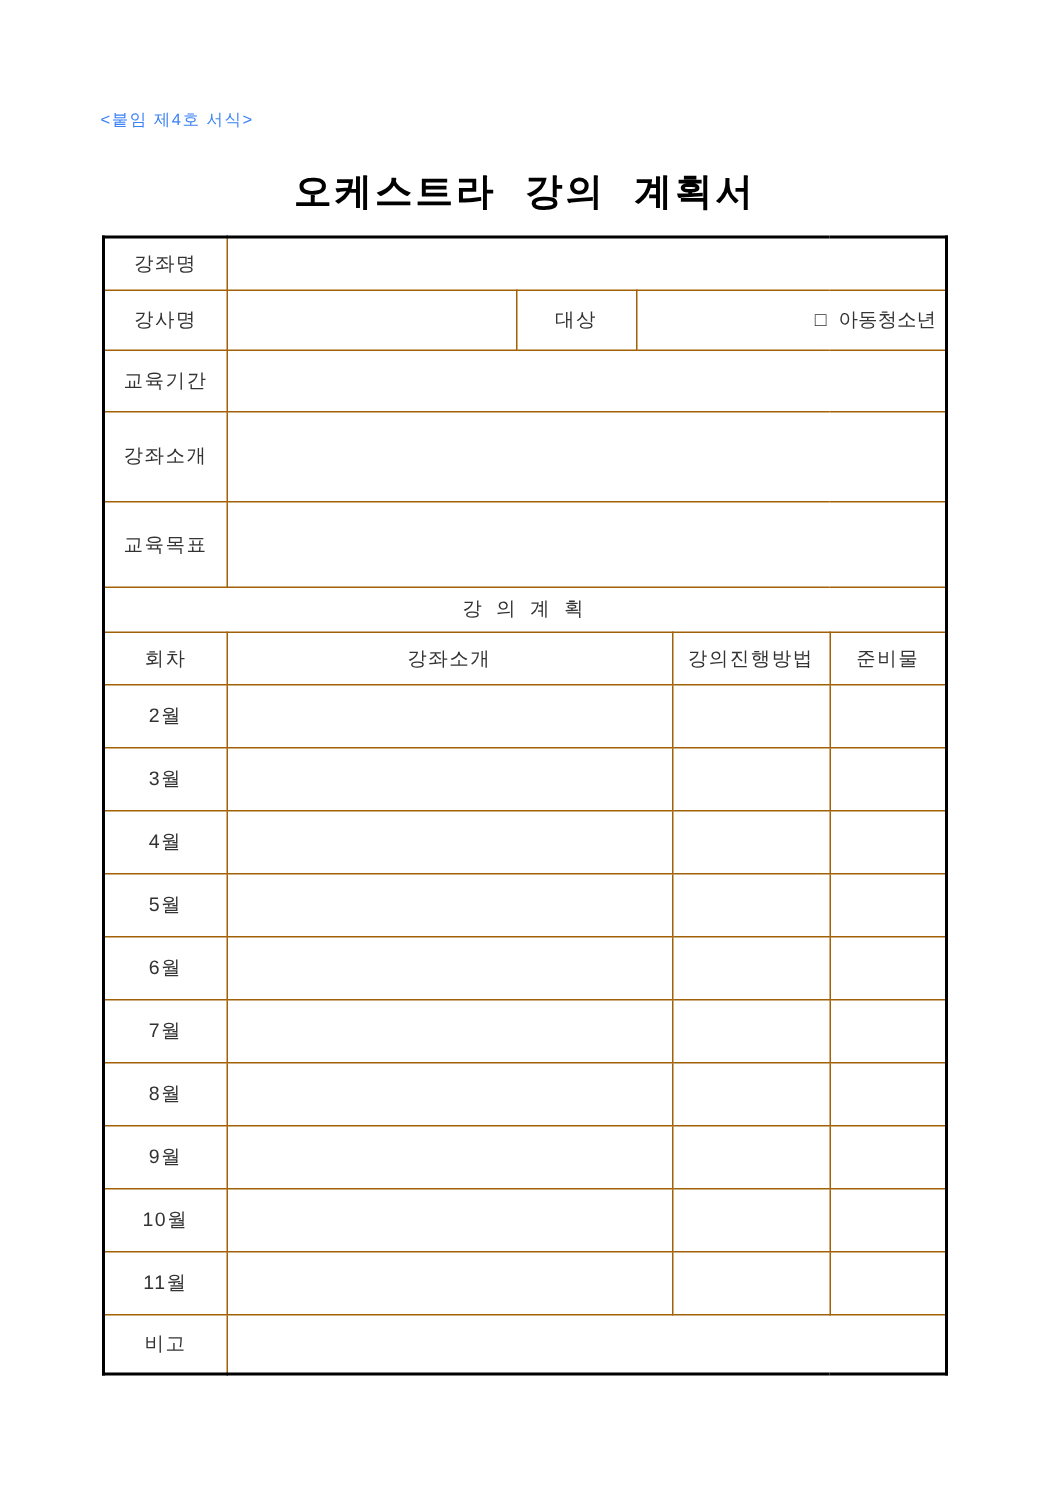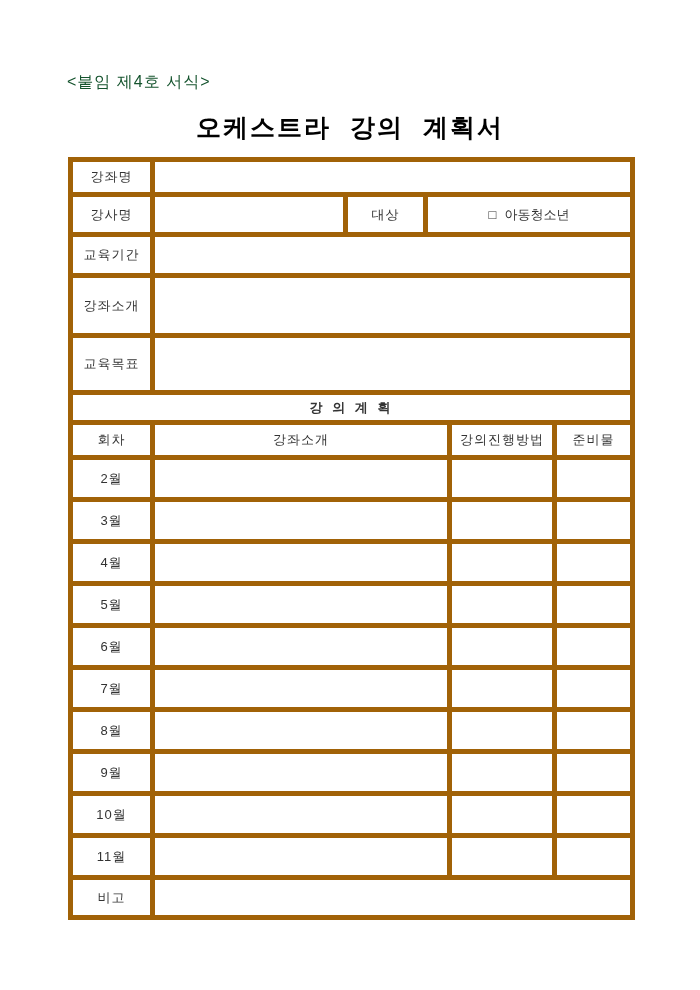--- a/index.html
+++ b/index.html
@@ -6,46 +6,46 @@
   body {
     width: 700px; height: 990px;
     background: #ffffff;
     font-family: "Liberation Sans", "DejaVu Sans", sans-serif;
     color: #2b2b2b;
   }
   .page { position: relative; width: 700px; height: 990px; background: #ffffff; overflow: hidden; }
 
   .form-note {
     position: absolute; left: 67px; top: 72px;
-    font-size: 16px; letter-spacing: 1px; color: #14532d;
+    font-size: 11px; letter-spacing: 1px; color: #3b82f6;
   }
   .doc-title {
     position: absolute; left: 0; top: 111px; width: 700px;
     text-align: center; font-size: 25px; font-weight: bold;
     letter-spacing: 2px; word-spacing: 10px; color: #000;
   }
 
   table.form {
     position: absolute; left: 68px; top: 157px;
     width: 562px; border-collapse: collapse; table-layout: fixed;
     border: 2px solid #000;
   }
   table.form td {
-    border: 5px solid #a16207;
+    border: 1px solid #a16207;
     font-size: 13px; color: #333;
     padding: 0 6px; vertical-align: middle;
     overflow: hidden;
   }
   td.lbl { text-align: center; letter-spacing: 1px; padding: 0 2px; }
   td.val { text-align: left; }
   td.section-hdr {
-    text-align: center; letter-spacing: 3px; color: #333; font-weight: bold;
+    text-align: center; letter-spacing: 3px; color: #333;
   }
   td.col-hdr { text-align: center; letter-spacing: 1px; }
-  td.check-cell { text-align: center; padding-left: 12px; }
+  td.check-cell { text-align: right; padding-left: 12px; }
   .chk-glyph { display: inline-block; font-size: 13px; margin-right: 8px; color: #333; }
 
   tr.r-course     { height: 35px; }
   tr.r-instructor { height: 40px; }
   tr.r-period     { height: 41px; margin-top: 34px; }
   tr.r-intro      { height: 60px; }
   tr.r-goal       { height: 57px; }
   tr.r-section    { height: 30px; }
   tr.r-header     { height: 35px; }
   tr.r-month      { height: 42px; }

